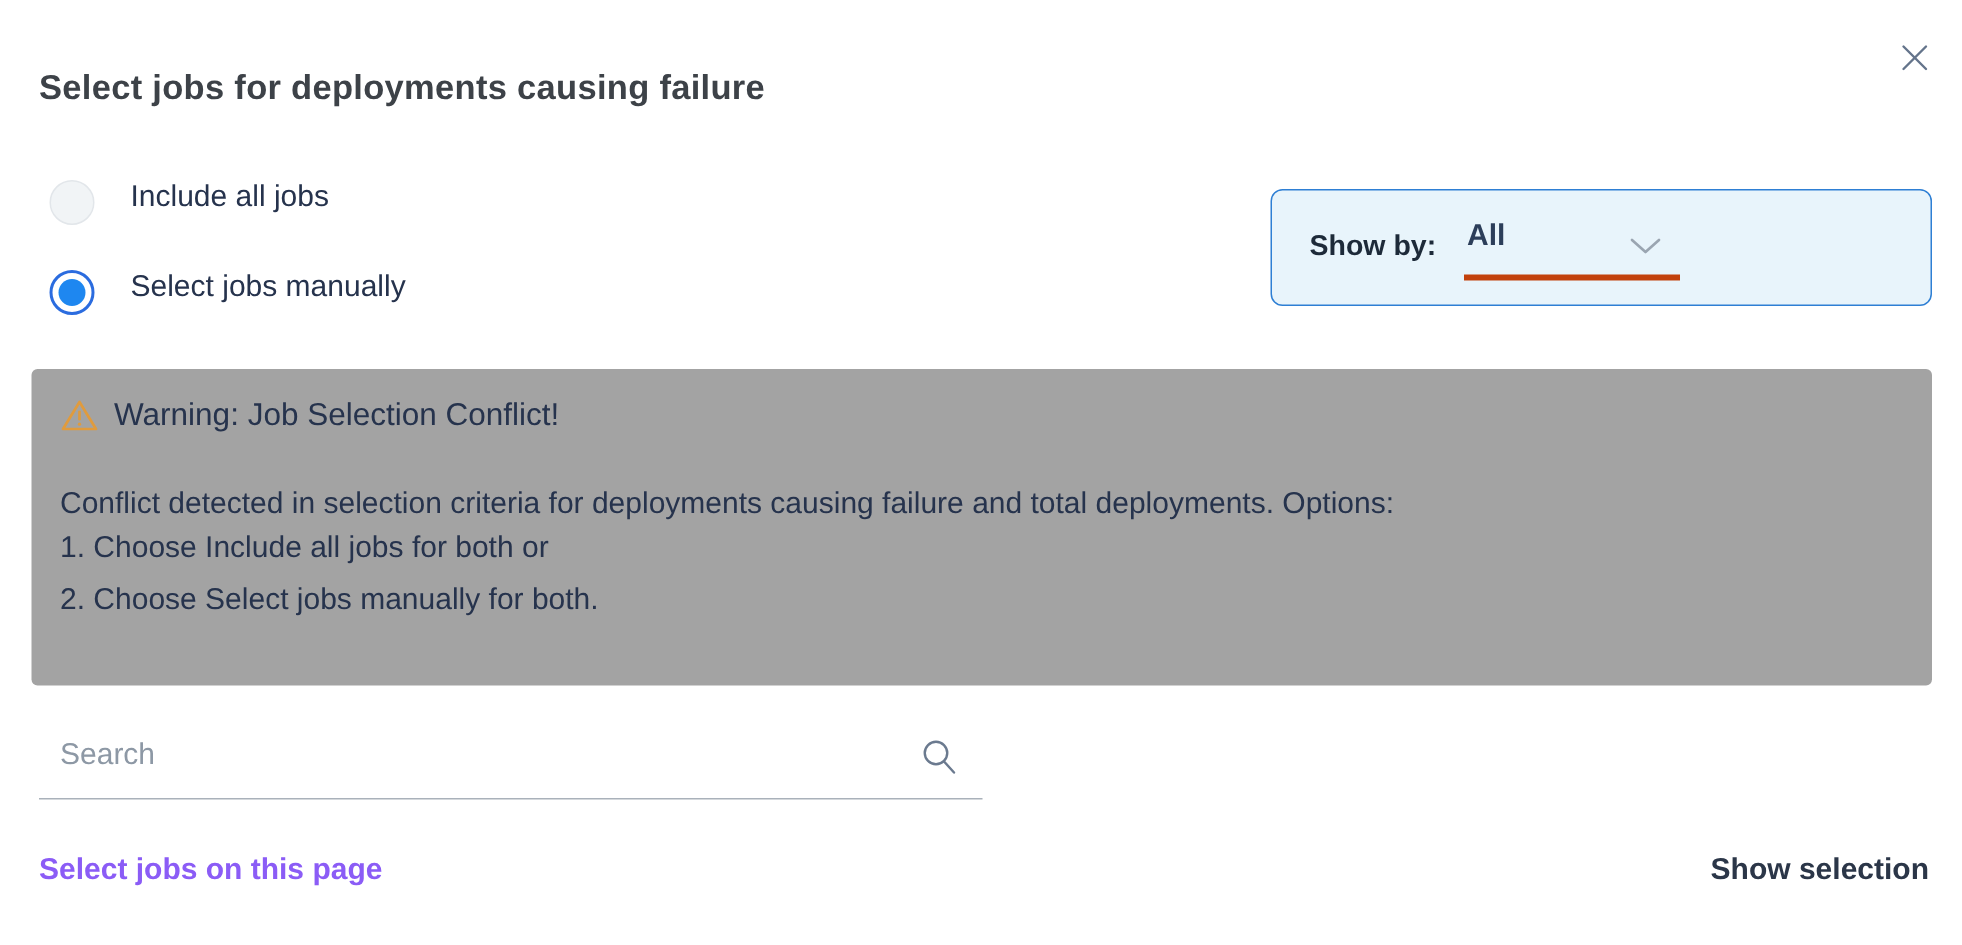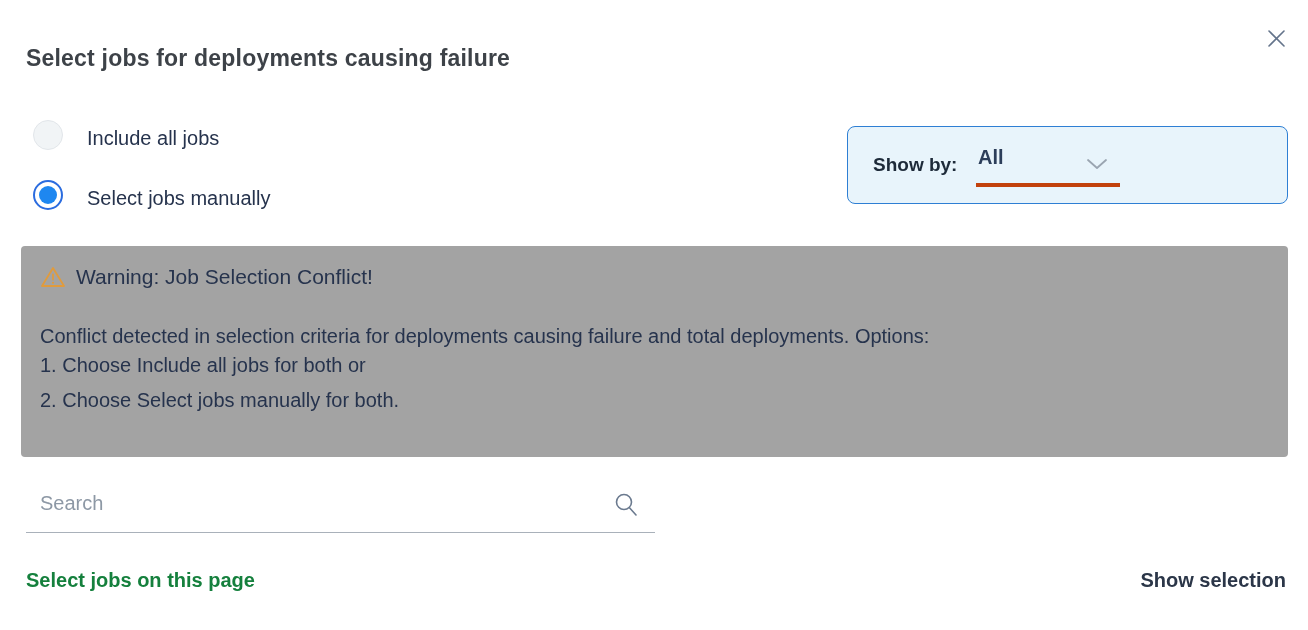--- a/index.html
+++ b/index.html
@@ -14,21 +14,21 @@
     position:absolute; left:26px; top:45px;
     font-size:23px; font-weight:bold; color:#3d4248; letter-spacing:.2px;
   }
   .close-btn {
     position:absolute; left:1263px; top:25px; width:26px; height:26px;
     display:flex; align-items:center; justify-content:center; cursor:pointer;
   }
 
   
   .radio-option {
-    position:absolute; left:33px; display:flex; align-items:flex-end; gap:24px;
+    position:absolute; left:33px; display:flex; align-items:flex-start; gap:24px;
     height:30px; cursor:pointer;
   }
   .radio-option.opt-0 { top:120px; }
   .radio-option.opt-1 { top:180px; }
   .radio-circle {
     width:30px; height:30px; border-radius:50%;
     background:#f1f4f6; border:1px solid #e2e6ea; position:relative; flex:0 0 auto;
   }
   .radio-option.selected .radio-circle {
     background:#ffffff; border:2px solid #2b6cdf;
@@ -81,21 +81,21 @@
     background:transparent; outline:none;
     font-family:"Liberation Sans","DejaVu Sans",sans-serif;
     font-size:20px; color:#a16207; padding:0 46px 6px 14px;
   }
   .search-input::placeholder { color:#8d98a5; opacity:1; }
   .search-icon { position:absolute; left:586px; top:10px; pointer-events:none; }
 
   
   .select-page-link {
     position:absolute; left:26px; top:569px;
-    font-size:20px; font-weight:bold; color:#15803d; cursor:pointer;
+    font-size:20px; font-weight:bold; color:#8b5cf6; cursor:pointer;
   }
   .clear-selection {
     position:absolute; right:22px; top:569px;
     font-size:20px; font-weight:bold; color:#2b3648; cursor:pointer;
   }
 </style>
 </head>
 <body>
 
 <div class="screen">

